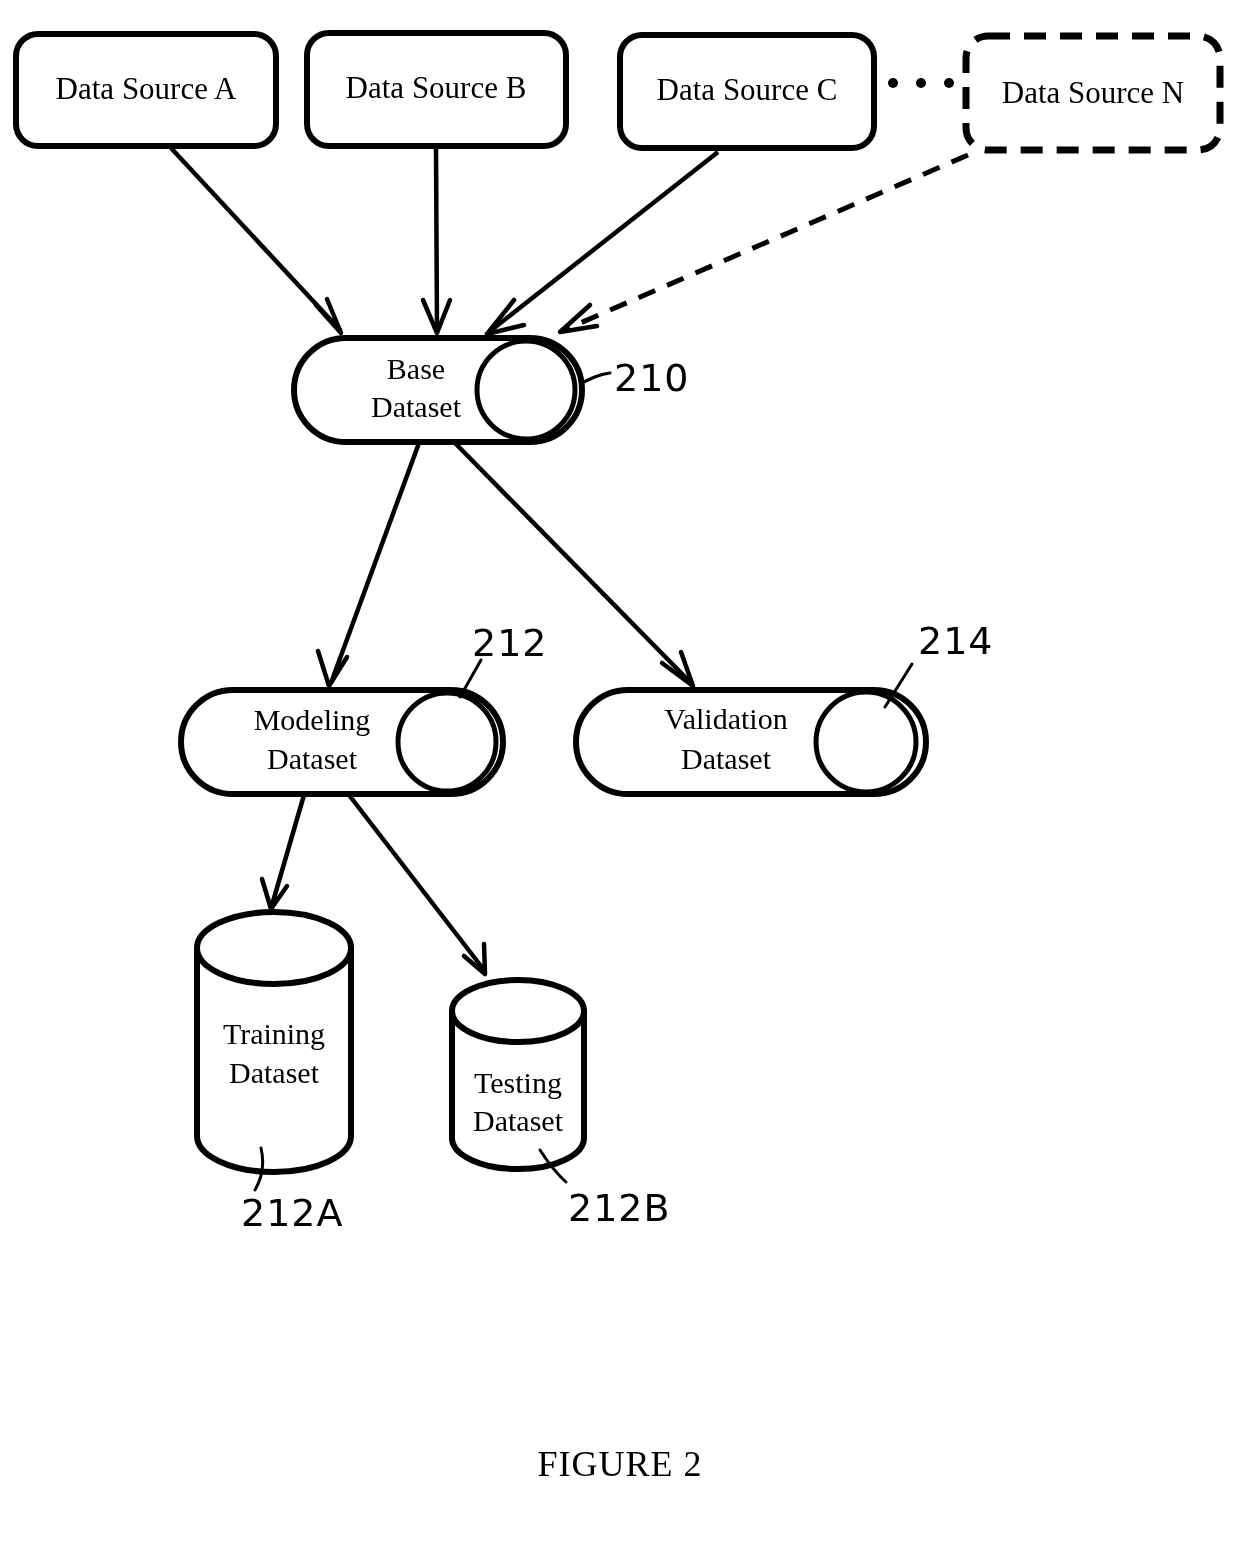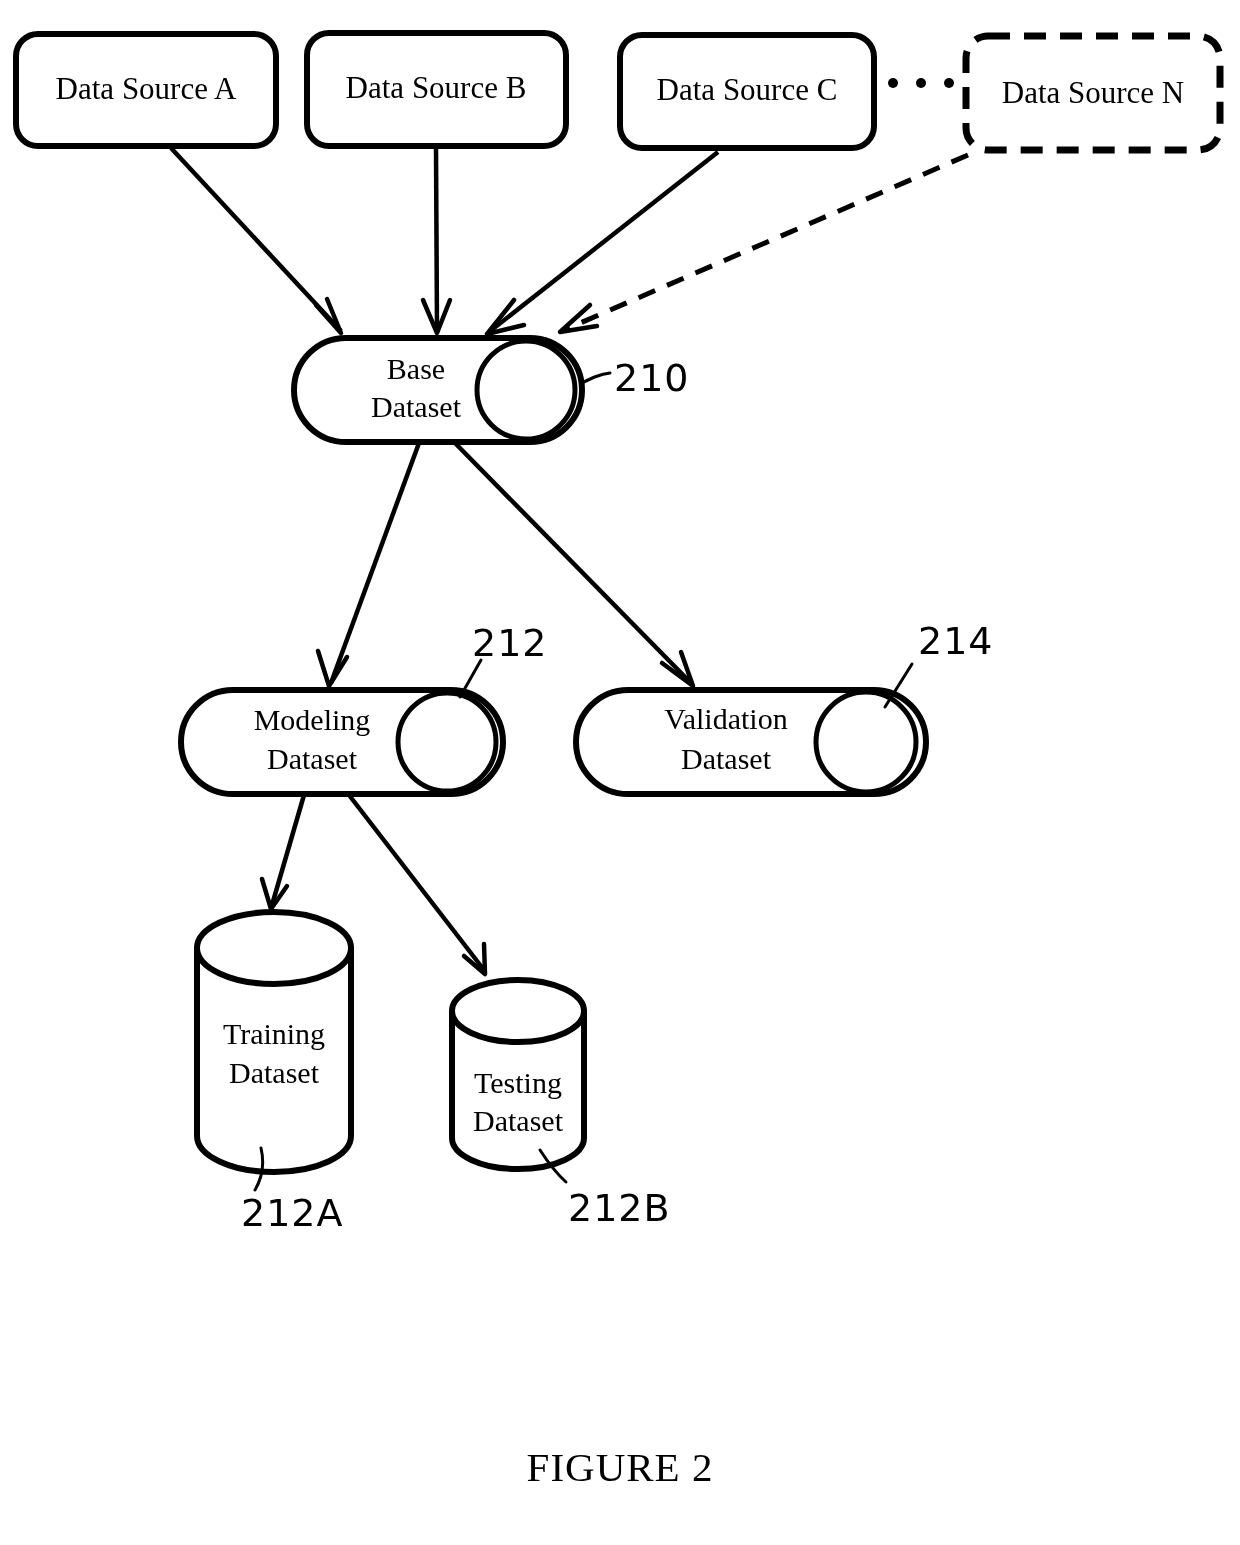--- a/index.html
+++ b/index.html
@@ -90,21 +90,21 @@
     fill: #000000;
     text-anchor: start;
     letter-spacing: 1px;
   }
   .caption {
     position: absolute;
     left: 0;
     width: 1240px;
     text-align: center;
     font-family: "Liberation Serif", "DejaVu Serif", serif;
-    font-size: 41px;
+    font-size: 36px;
     letter-spacing: 1px;
     color: #000000;
   }
   #caption-figure { top: 1443px; }
   #caption-prior-art { top: 1495px; }
 </style>
 </head>
 <body>
 
 <div id="figure-root">

